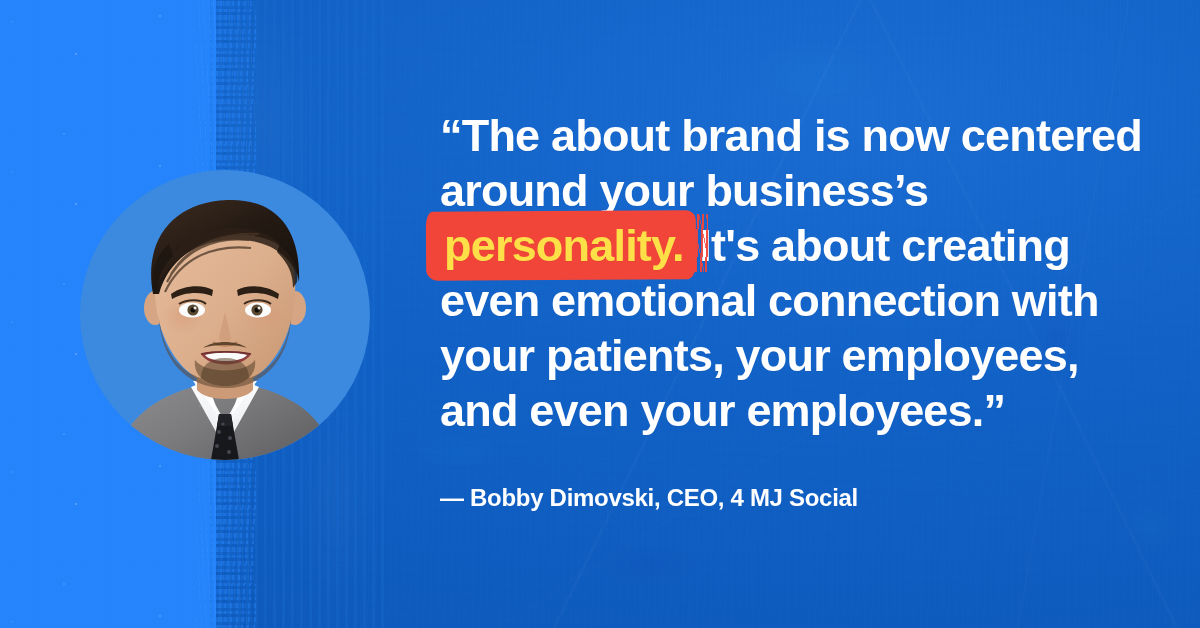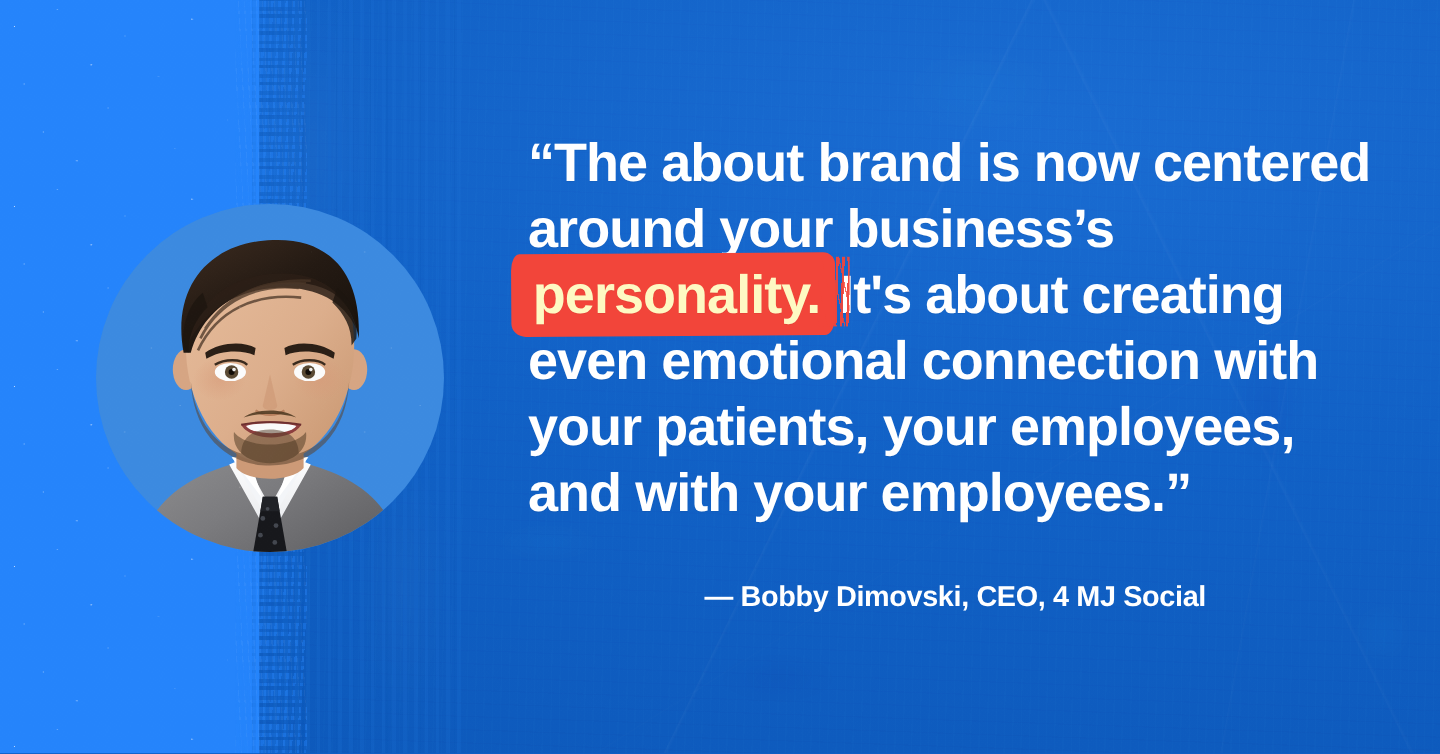--- a/index.html
+++ b/index.html
@@ -176,21 +176,21 @@
     font-size: 45px;
     line-height: 55px;
     letter-spacing: -0.8px;
     text-shadow: 0 1px 0 rgba(0,0,0,.05);
   }
   .hl {
     position: relative;
     display: inline;
     z-index: 1;
     padding: 0 4px;
-    color: #fef9c3;
+    color: #fde047;
     white-space: nowrap;
     margin-top: 16px;
   }
   .hl::before {
     content: "";
     position: absolute;
     z-index: -1;
     left: -14px;
     right: -8px;
     top: -9px;
@@ -214,21 +214,20 @@
     opacity: .95;
   }
 
   .attribution {
     margin: 46px 0 0 0;
     color: #ffffff;
     font-family: "Liberation Sans", sans-serif;
     font-weight: 700;
     font-size: 24px;
     letter-spacing: -0.3px;
-    text-align: center;
   }
 
   
   .noise-veil {
     position: absolute;
     inset: 0;
     pointer-events: none;
     opacity: .20;
     background-image:
       repeating-conic-gradient(from 0deg at 50% 50%, rgba(255,255,255,.05) 0deg 2deg, transparent 2deg 6deg);
@@ -354,19 +353,19 @@
     </div>
   </div>
 
   <div class="quote-block">
     <p class="quote-text"><span>“</span><span>The about brand is now</span>
       <span>centered around your business’s</span>
       <span class="hl">personality.</span>
       <span>It's about creating</span>
       <span>even emotional connection with</span>
       <span>your patients, your employees,</span>
-      <span>and with your employees.</span><span>”</span></p>
+      <span>and even your employees.</span><span>”</span></p>
 
     <p class="attribution">— Bobby Dimovski, CEO, 4 MJ Social</p>
   </div>
 
   <div class="noise-veil"></div>
 </div>
 
 </body></html>

